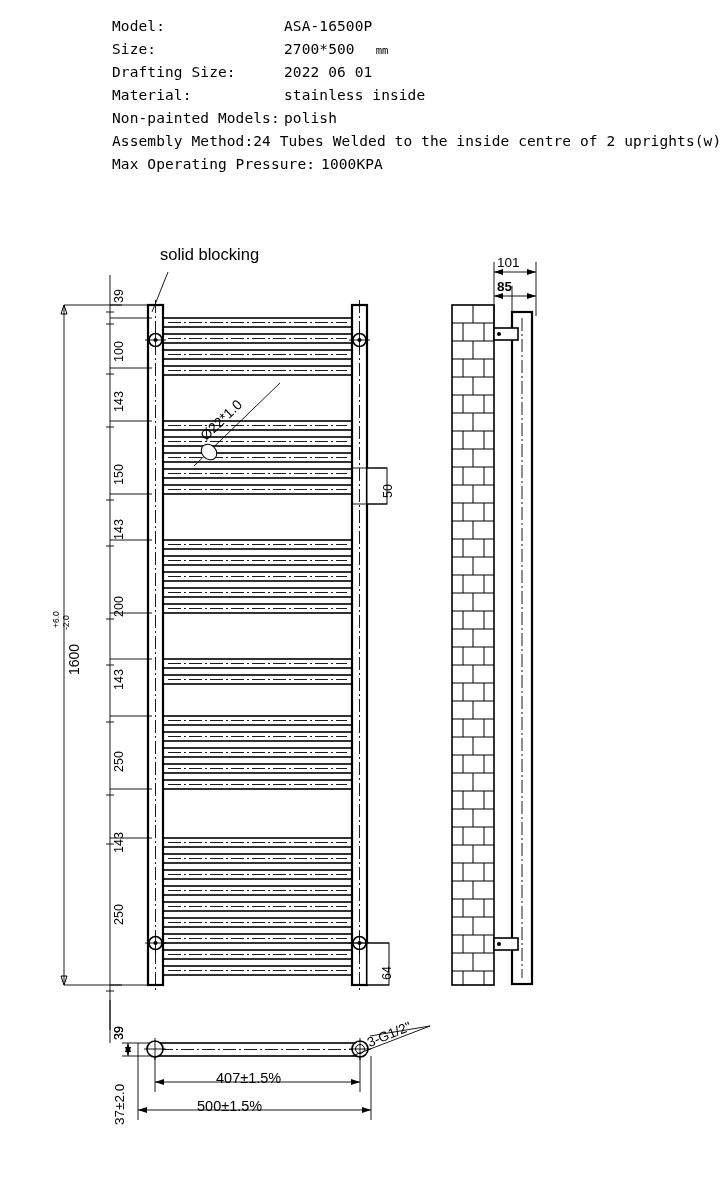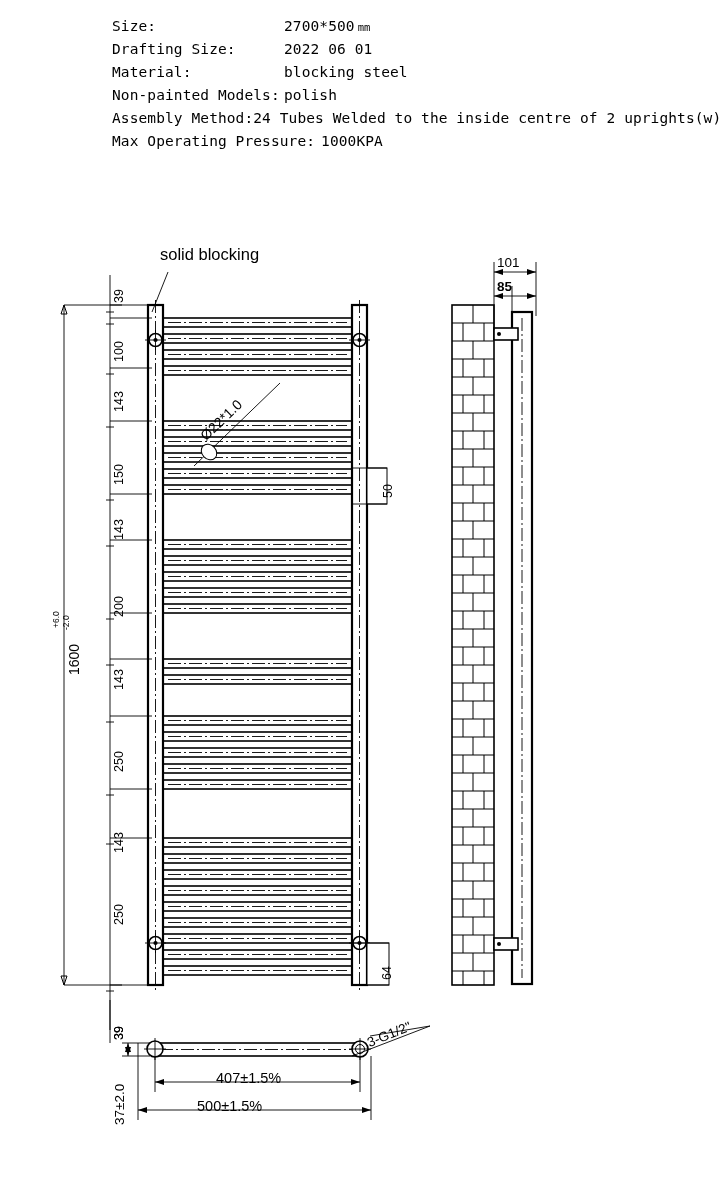--- a/index.html
+++ b/index.html
@@ -11,21 +11,21 @@
   }
   #sheet{position:absolute;inset:0;width:720px;height:1191px;}
 
   
   .spec-block{position:absolute;left:112px;top:18px;width:600px;}
   .spec-row{display:flex;align-items:baseline;height:23px;white-space:nowrap;}
   .spec-key{font-size:14.5px;letter-spacing:.1px;}
   .spec-val{font-size:14.5px;letter-spacing:.1px;}
   .k-w{width:172px;display:inline-block;}
   .spec-row.wide .k-w{width:auto;padding-right:6px;}
-  .sup-unit{font-size:10.5px;padding-left:3px;}
+  .sup-unit{font-size:10.5px;padding-left:21px;}
 
   
   svg{position:absolute;left:0;top:0;overflow:visible;}
   .ln{stroke:#000;fill:none;}
   .thin{stroke-width:1;}
   .med{stroke-width:1.6;}
   .thick{stroke-width:2.2;}
   .dim{stroke:#000;stroke-width:0.9;fill:none;}
   .ctr{stroke:#000;stroke-width:0.9;fill:none;stroke-dasharray:13 3 2 3;}
   .wht{fill:#fff;}
@@ -38,31 +38,35 @@
   .tol{position:absolute;font-family:"Liberation Sans","DejaVu Sans",sans-serif;
        font-size:8.5px;line-height:9px;}
 </style>
 </head>
 <body>
 
 <div id="sheet">
 
   <div class="spec-block">
     <div class="spec-row">
+      <span class="spec-key k-w">Model:</span>
+      <span class="spec-val">ASA-16500P</span>
+    </div>
+    <div class="spec-row">
       <span class="spec-key k-w">Size:</span>
       <span class="spec-val">2700*500</span>
       <span class="spec-val sup-unit">mm</span>
     </div>
     <div class="spec-row">
       <span class="spec-key k-w">Drafting Size:</span>
       <span class="spec-val">2022 06 01</span>
     </div>
     <div class="spec-row">
       <span class="spec-key k-w">Material:</span>
-      <span class="spec-val">blocking steel</span>
+      <span class="spec-val">stainless inside</span>
     </div>
     <div class="spec-row">
       <span class="spec-key k-w">Non-painted Models:</span>
       <span class="spec-val">polish</span>
     </div>
     <div class="spec-row">
       <span class="spec-key k-w">Assembly Method:</span>
       <span class="spec-val">24 Tubes Welded to the inside centre of 2 uprights(w)</span>
     </div>
     <div class="spec-row wide">

